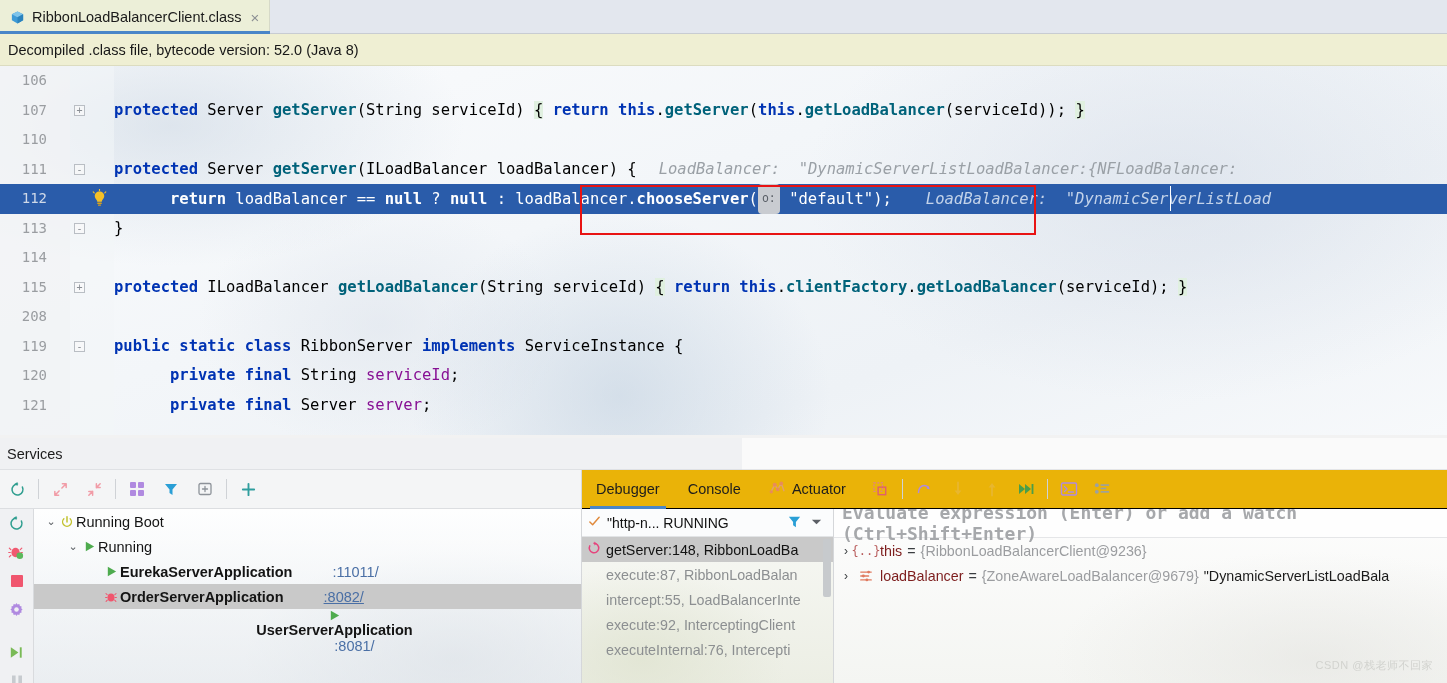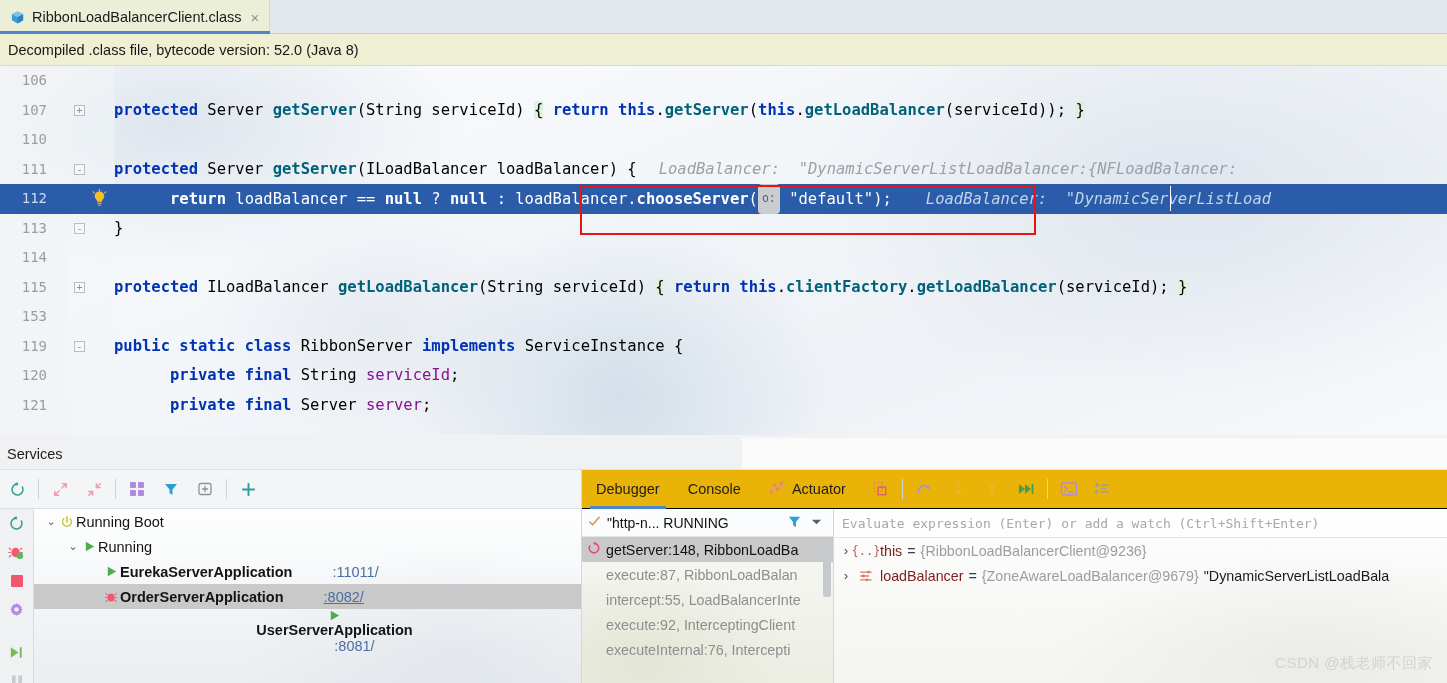--- a/index.html
+++ b/index.html
@@ -207,37 +207,38 @@
   
   .vars {
     position: absolute; left: 834px; top: 509px; width: 613px; height: 174px;
     background:
       radial-gradient(ellipse 360px 150px at 480px 150px, rgba(226,226,222,.55), rgba(255,255,255,0) 72%),
       linear-gradient(#fdfdfd, #f4f5f2);
     overflow: hidden;
   }
   .eval {
     height: 29px; display: flex; align-items: center; padding-left: 8px;
-    font-family: "DejaVu Sans Mono", monospace; font-size: 13px; color: #a6a8ab;
+    font-family: "DejaVu Sans Mono", monospace; font-size: 18px; color: #a6a8ab;
     border-bottom: 1px solid #e5e6e8;
     background: rgba(255,255,255,.65);
+    font-weight: bold;
   }
   .vrow {
     height: 25px; display: flex; align-items: center; gap: 5px; padding-left: 6px;
     font-size: 14.3px; white-space: nowrap; overflow: hidden;
   }
   .vexp { color: #3a3d40; font-size: 12px; width: 12px; text-align: center; }
   .vname { color: #7d1d1d; }
   .vval { color: #9b9da0; }
   .vstr { color: #1b1b1b; }
 
   
   .wm {
     position: absolute; right: 14px; bottom: 10px;
-    font-size: 15px; color: #d2d3cf; letter-spacing: .5px;
+    font-size: 11px; color: #d2d3cf; letter-spacing: .5px;
     pointer-events: none; user-select: none;
   }
 </style>
 </head>
 <body>
 
 <div id="app">
 
   <div class="tabbar">
     <div class="tab" id="tabEl">
@@ -299,21 +300,21 @@
         <div class="row">
           <div class="ln">114</div>
           <div class="code"></div>
         </div>
         <div class="row">
           <div class="ln">115</div>
           <div class="fold">+</div>
           <div class="code"><span class="k">protected</span> <span class="t">ILoadBalancer</span> <span class="f">getLoadBalancer</span>(<span class="t">String</span> serviceId) <span class="braceHl">{</span> <span class="k">return</span> <span class="k">this</span>.<span class="f">clientFactory</span>.<span class="f">getLoadBalancer</span>(serviceId); <span class="braceHl">}</span></div>
         </div>
         <div class="row">
-          <div class="ln">153</div>
+          <div class="ln">208</div>
           <div class="code"></div>
         </div>
         <div class="row">
           <div class="ln">119</div>
           <div class="fold">-</div>
           <div class="code"><span class="k">public</span> <span class="k">static</span> <span class="k">class</span> <span class="t">RibbonServer</span> <span class="k">implements</span> <span class="t">ServiceInstance</span> {</div>
         </div>
         <div class="row">
           <div class="ln">120</div>
           <div class="code" style="left: 170px;"><span class="k">private</span> <span class="k">final</span> <span class="t">String</span> <span class="m">serviceId</span>;</div>

